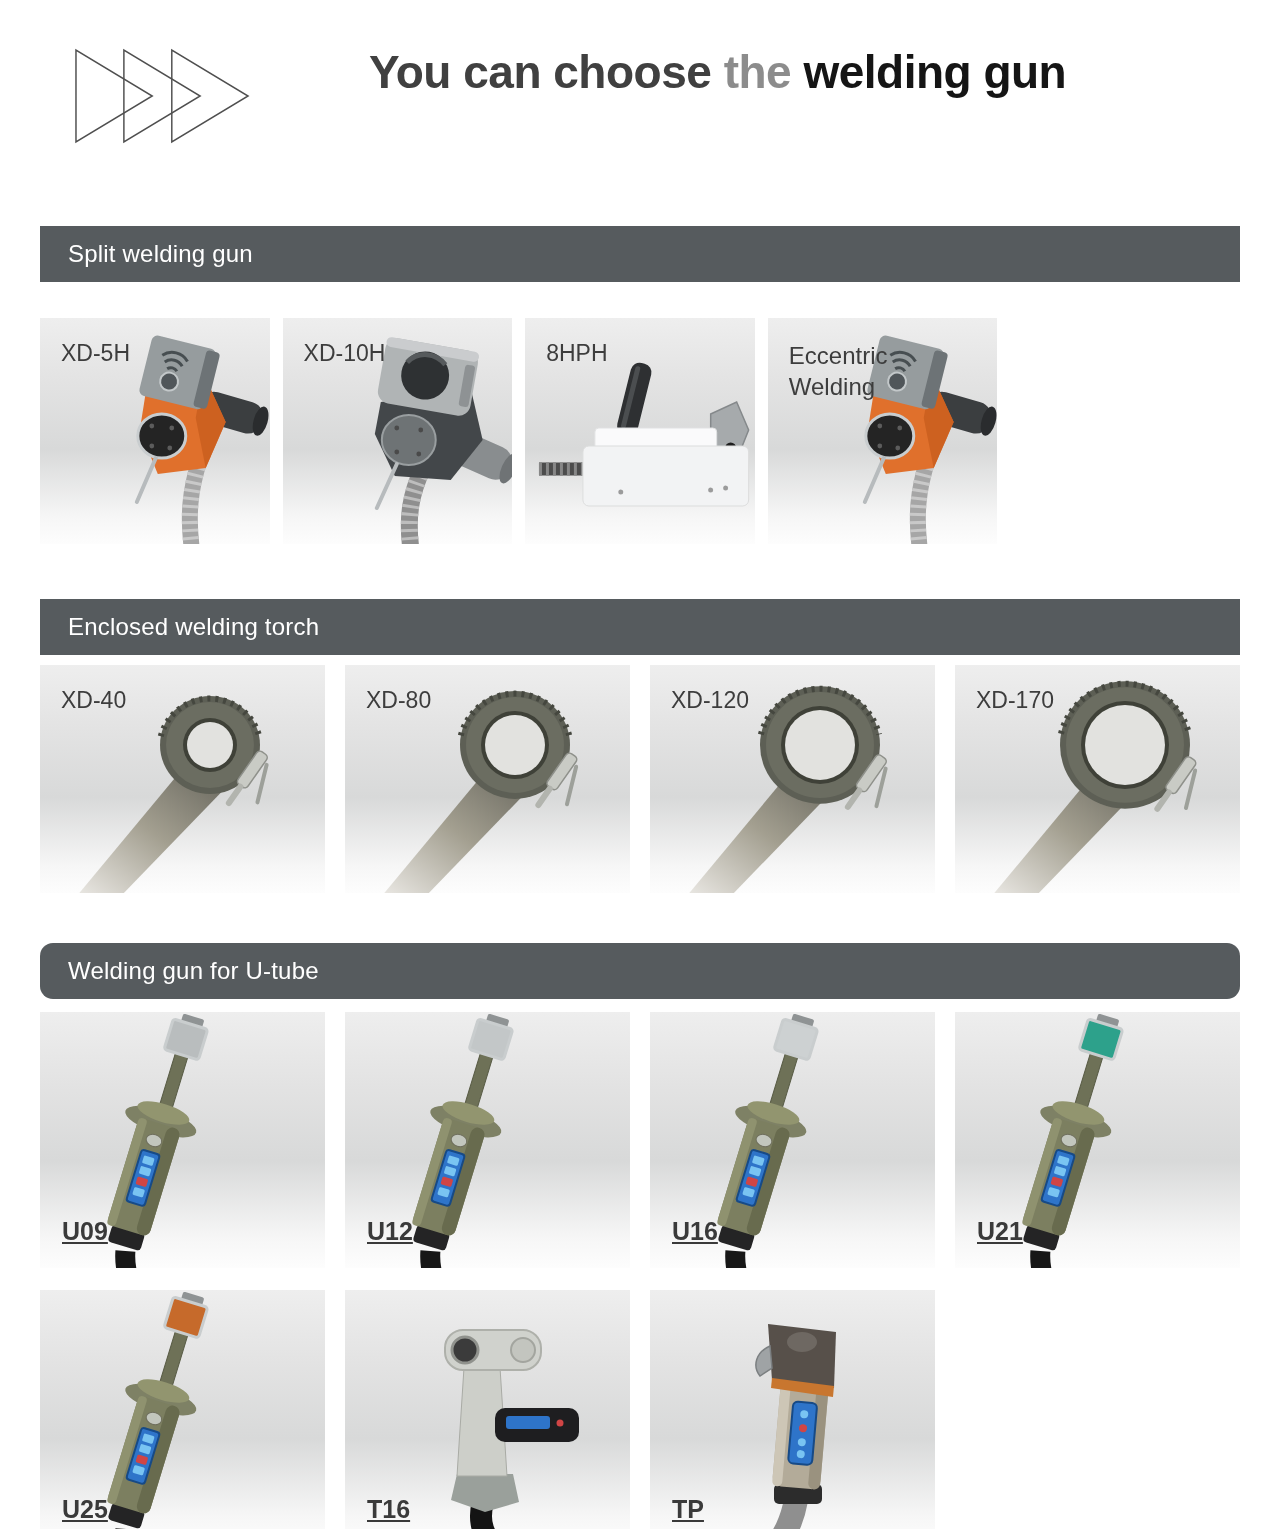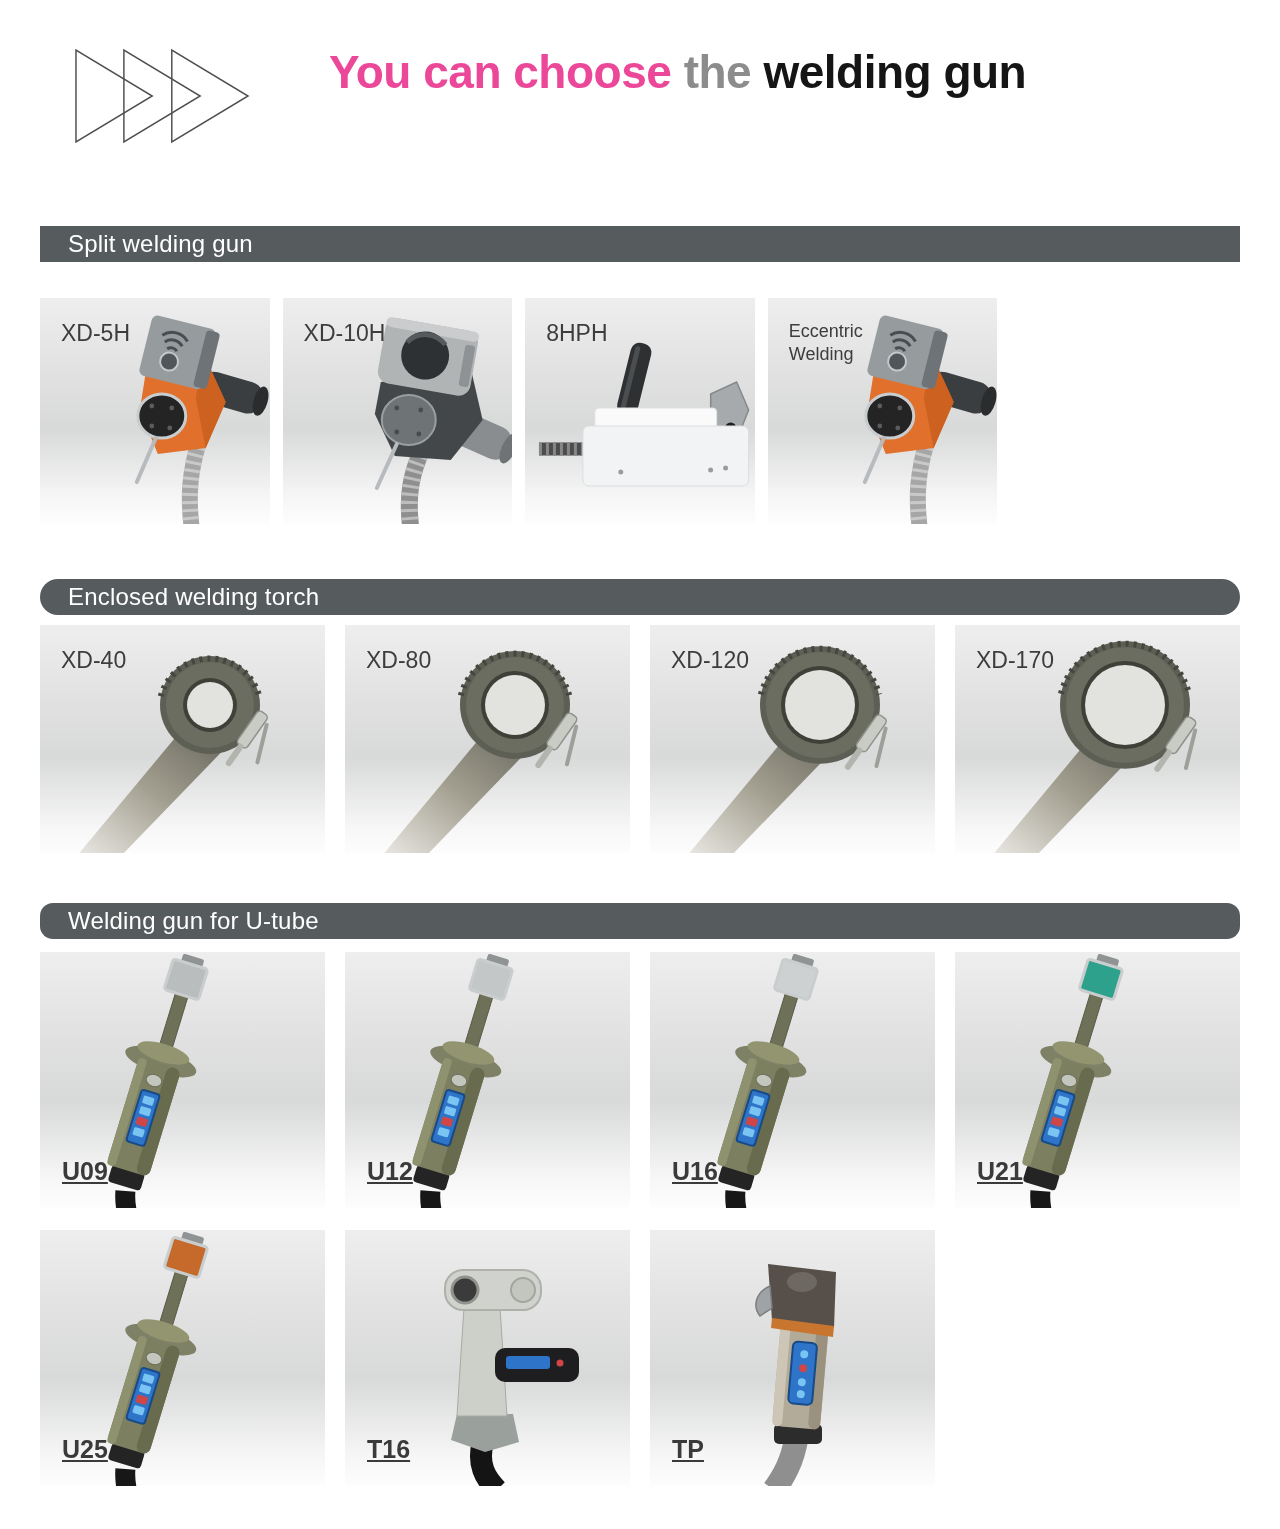--- a/index.html
+++ b/index.html
@@ -14,26 +14,26 @@
   .hero { display:flex; align-items:flex-start; padding-top:46px; }
   .arrows { width:176px; height:96px; margin-left:35px; flex:none; margin-top:2px; }
   .title {
     margin-left:78px; font-size:46px; font-weight:bold;
     line-height:53px; letter-spacing:-0.5px; color:#151515;
   }
   .title-line { white-space:pre; }
 
   
   .bar {
-    height:36px; background:#565b5e; color:#ffffff;
+    height:56px; background:#565b5e; color:#ffffff;
     display:flex; align-items:center; padding-left:28px;
     font-size:24px; font-weight:400; letter-spacing:0.2px;
   }
   section:nth-of-type(1) .bar { margin-top:82px; }
-  section:nth-of-type(2) .bar { margin-top:55px;border-radius:20px; }
+  section:nth-of-type(2) .bar { margin-top:55px; }
   section:nth-of-type(3) .bar { margin-top:50px; }
 
   
   .grid { display:grid; margin-top:9px; }
   .cols-5 { grid-template-columns:repeat(5,1fr); column-gap:13px;margin-top:36px; }
   .cols-4 { grid-template-columns:repeat(4,1fr); column-gap:20px; row-gap:22px; }
   section:nth-of-type(2) .grid { margin-top:10px; }
   section:nth-of-type(3) .grid { margin-top:13px; }
 
   .card {
@@ -41,34 +41,34 @@
     background:linear-gradient(180deg,#eeeeee 0%,#e3e3e3 28%,#d8d9d9 58%,#f6f6f6 88%,#fdfdfd 100%);
   }
   section:nth-of-type(1) .card { height:226px; }
   section:nth-of-type(2) .card { height:228px; }
   section:nth-of-type(3) .card { height:256px; }
   .card svg.product { position:absolute; left:0; top:0; width:100%; height:100%; }
 
   .plabel { position:absolute; font-size:23px; color:#3d3d3d; z-index:2; }
   .label-top .plabel { top:22px; left:21px; }
   .label-bottom .plabel { bottom:22px; left:22px; font-weight:bold; font-size:25px; color:#3a3a3a;text-decoration:underline; }
-  .plabel.small { font-size:18px; line-height:1.3; max-width:120px; }
+  .plabel.small { font-size:24px; line-height:1.3; max-width:120px; }
 </style>
 </head>
 <body>
 
 <div class="page">
   <header class="hero">
     <svg class="arrows" viewBox="0 0 180 96" aria-hidden="true">
       <polygon points="1,1 1,95 79,48" fill="none" stroke="#4f4f4f" stroke-width="1.5"></polygon>
       <polygon points="50,1 50,95 128,48" fill="none" stroke="#4f4f4f" stroke-width="1.5"></polygon>
       <polygon points="99,1 99,95 177,48" fill="none" stroke="#4f4f4f" stroke-width="1.5"></polygon>
     </svg>
     <h1 class="title">
-        <div class="title-line"><span style="color: #ec4899;">You can choose </span><span style="color: rgb(140, 140, 140);">the </span><span style="color: rgb(21, 21, 21);">welding gun</span></div>
+        <div class="title-line"><span style="color: #404040; margin-left: 40px;">You can choose </span><span style="color: rgb(140, 140, 140);">the </span><span style="color: rgb(21, 21, 21);">welding gun</span></div>
       </h1>
   </header>
   <main id="sections">
       <section>
         <div class="bar" style="background: rgb(86, 91, 94);">
           <span>Split welding gun</span>
         </div>
         <div class="grid cols-5">
           <figure class="card label-top">
             <svg class="product" viewBox="0 0 230 226" preserveAspectRatio="none">

